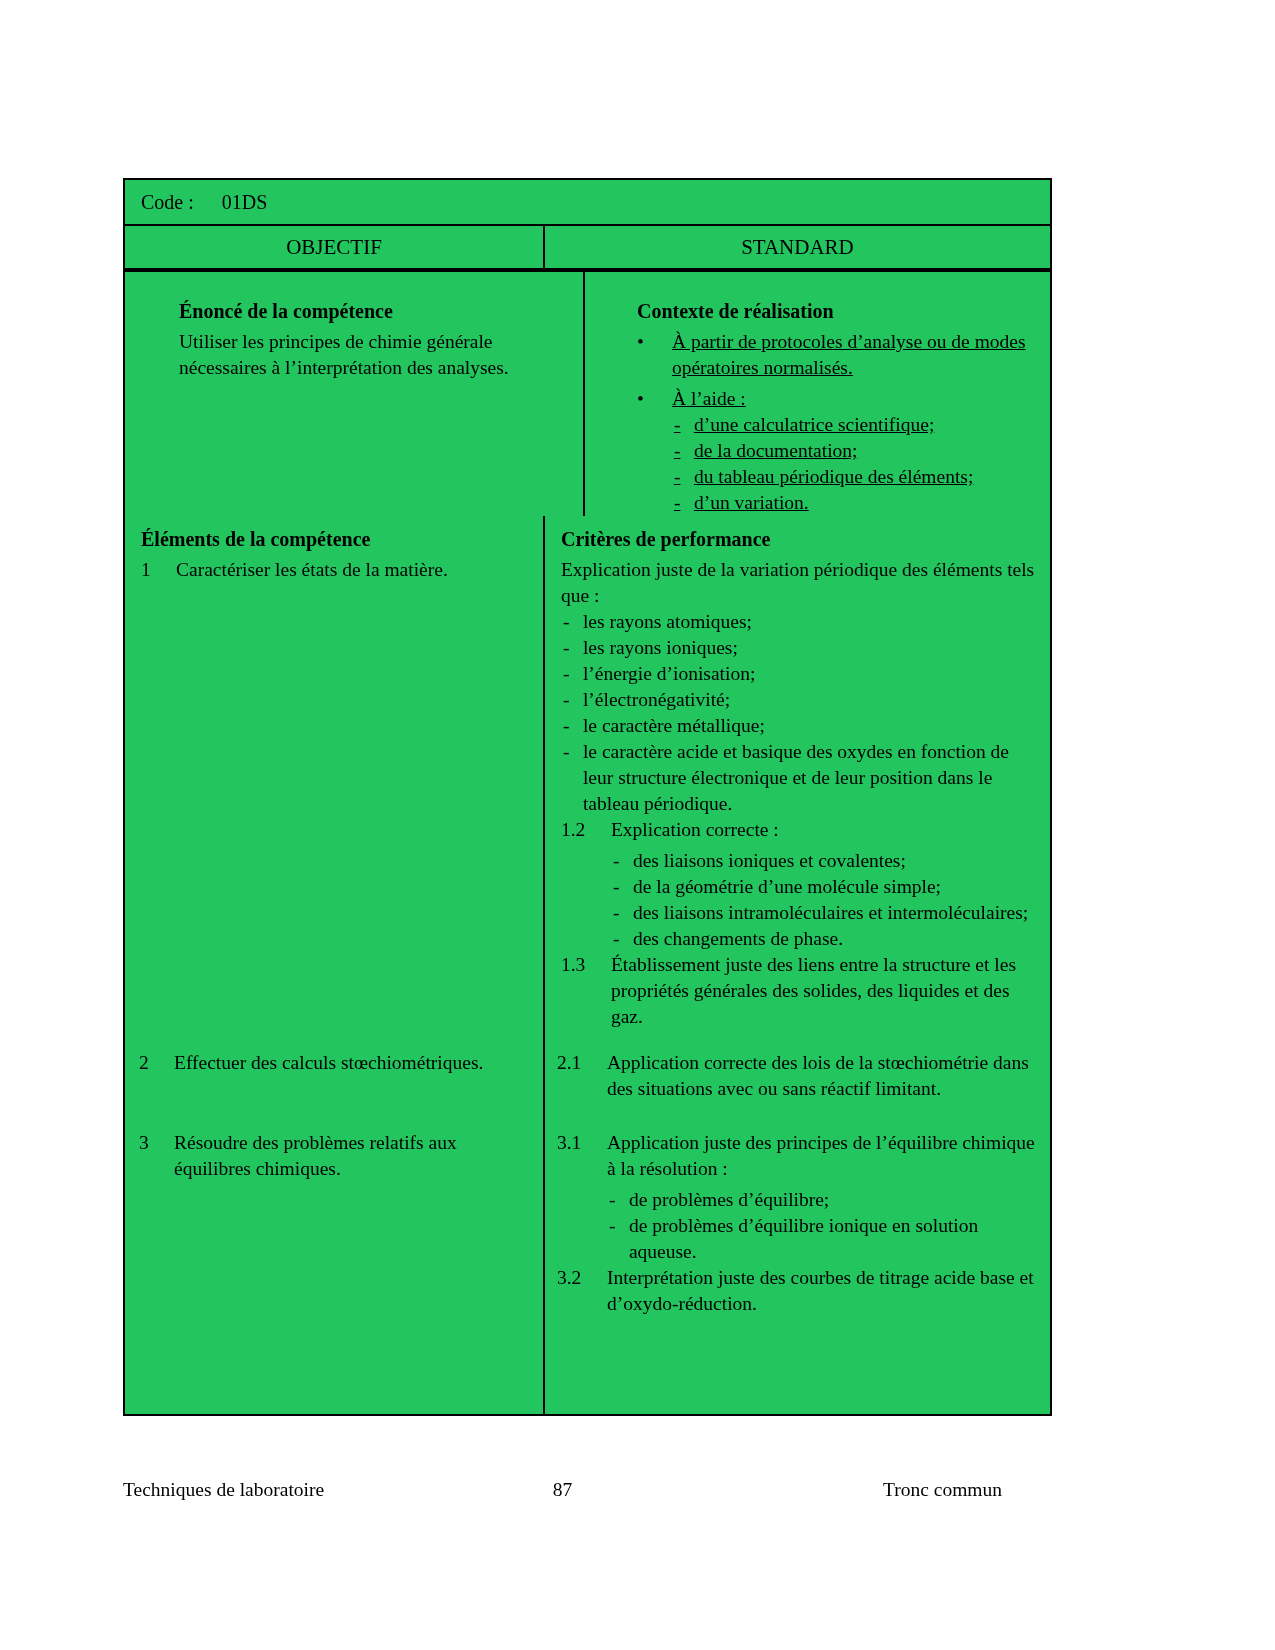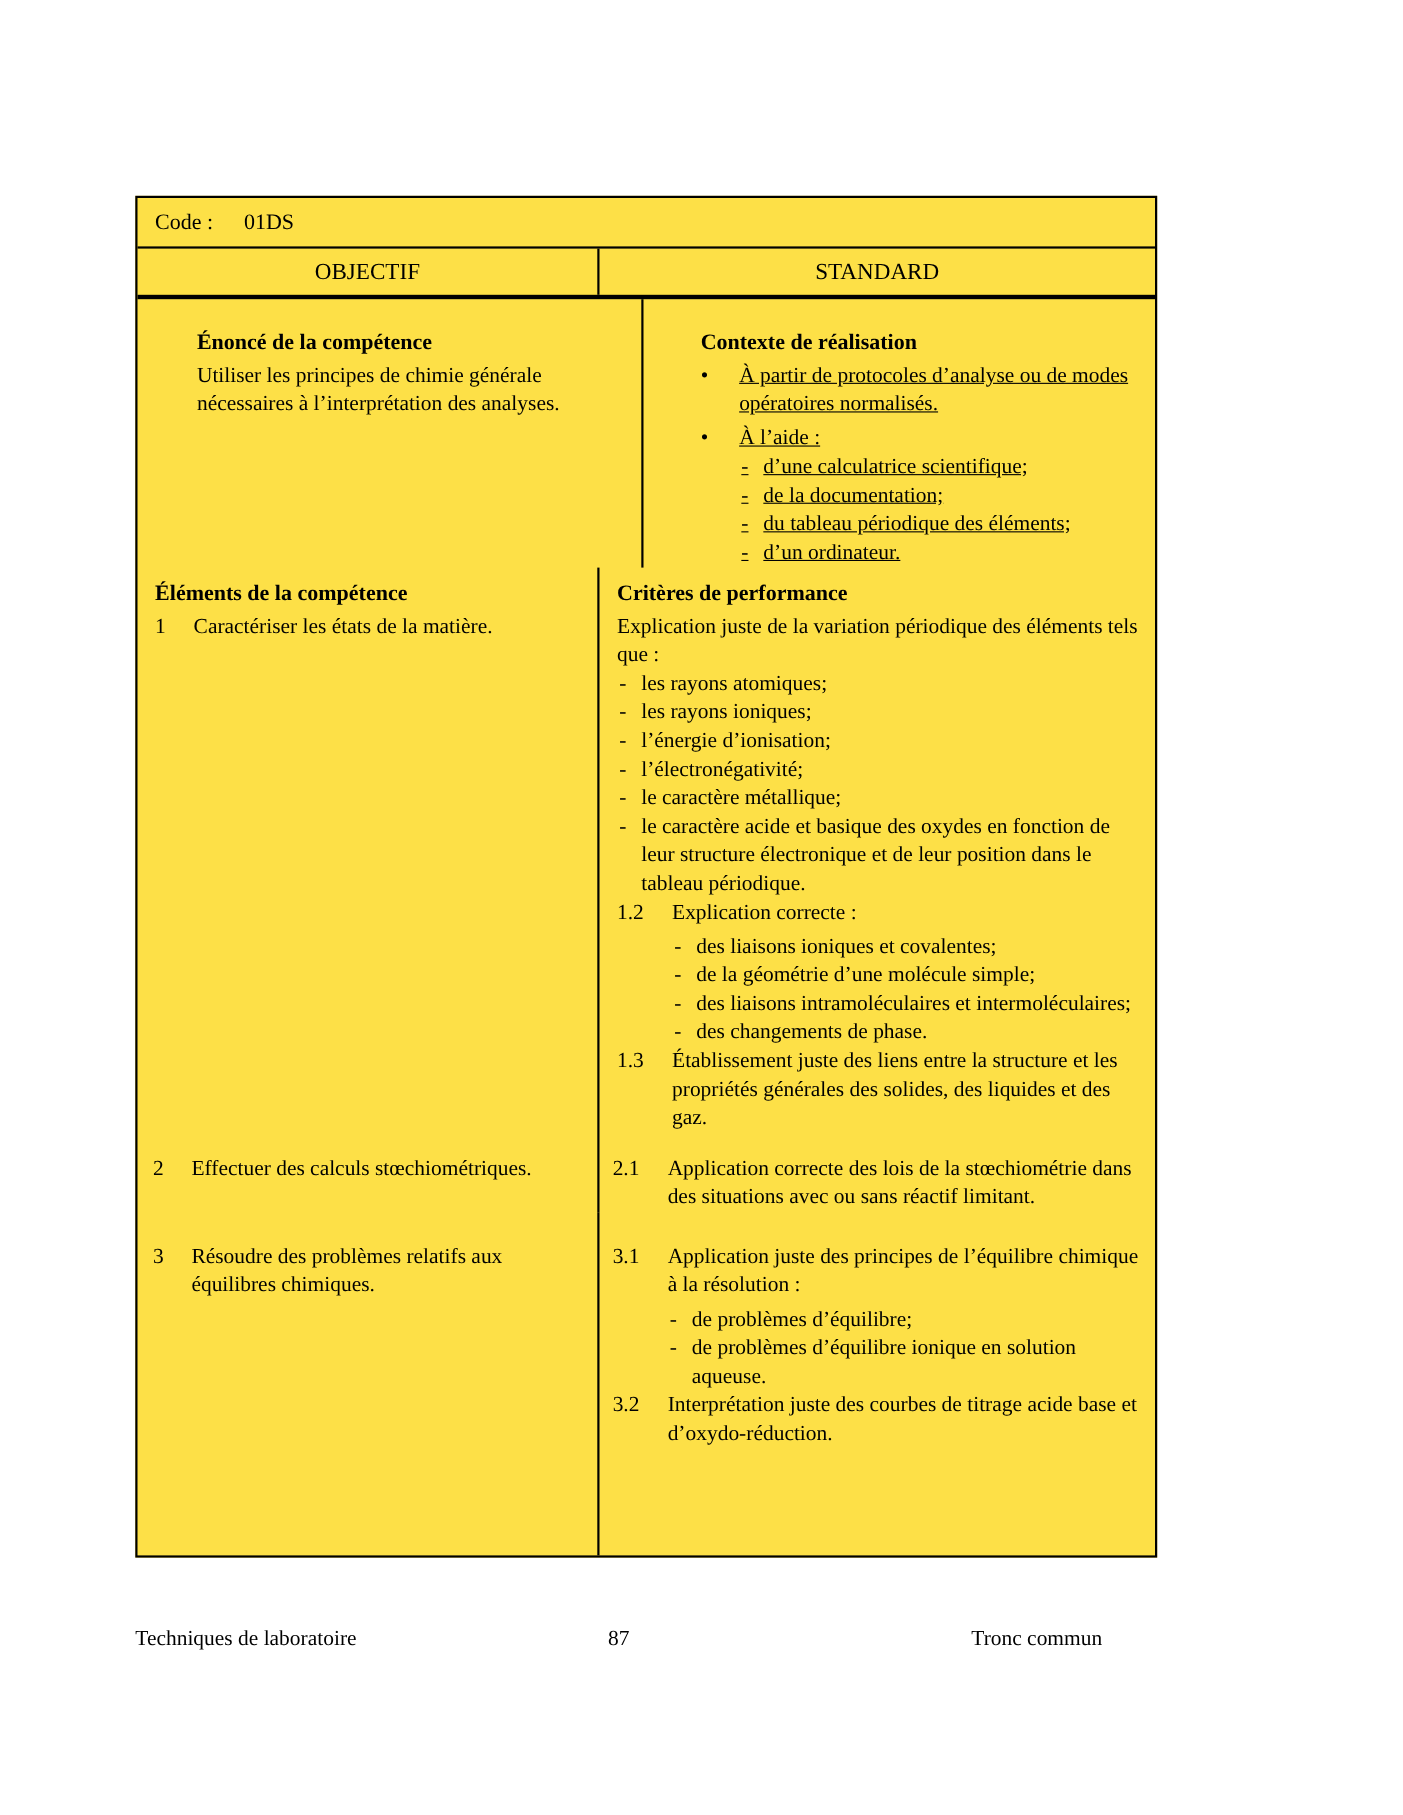--- a/index.html
+++ b/index.html
@@ -10,21 +10,21 @@
     font-family: "Liberation Serif", serif;
     font-size: 19.5px; line-height: 26px;
   }
   .page { position: relative; width: 1275px; height: 1650px; background: #ffffff; }
 
   .doc-table {
     position: absolute; left: 123px; top: 178px;
     width: 929px; height: 1238px;
     border: 2px solid #000;
     display: flex; flex-direction: column;
-    background: #fde047;
+    background: #22c55e;
   }
 
   .code-row { border-bottom: 2px solid #000; padding: 9px 16px; font-size: 20px; }
   .code-value { margin-left: 28px; }
 
   .header-row { display: flex; border-bottom: 4px solid #000; }
   .header-cell { padding: 8px 4px; text-align: center; font-size: 21px; }
   .hc-left { width: 45.4%; border-right: 2px solid #000; }
   .hc-right { flex: 1; }
 
@@ -109,21 +109,21 @@
                 <div class="sub">
                     <span class="dash">-</span>
                     <span class="stext">de la documentation;</span>
                   </div>
                 <div class="sub">
                     <span class="dash">-</span>
                     <span class="stext">du tableau périodique des éléments;</span>
                   </div>
                 <div class="sub">
                     <span class="dash">-</span>
-                    <span class="stext">d’un ordinateur.</span>
+                    <span class="stext">d’un variation.</span>
                   </div>
               </div>
             </div>
           </div>
         </div>
       </div>
 
       <div class="trow">
         <div class="cell-left pt10">
           <div class="sec-title">Éléments de la compétence</div>

